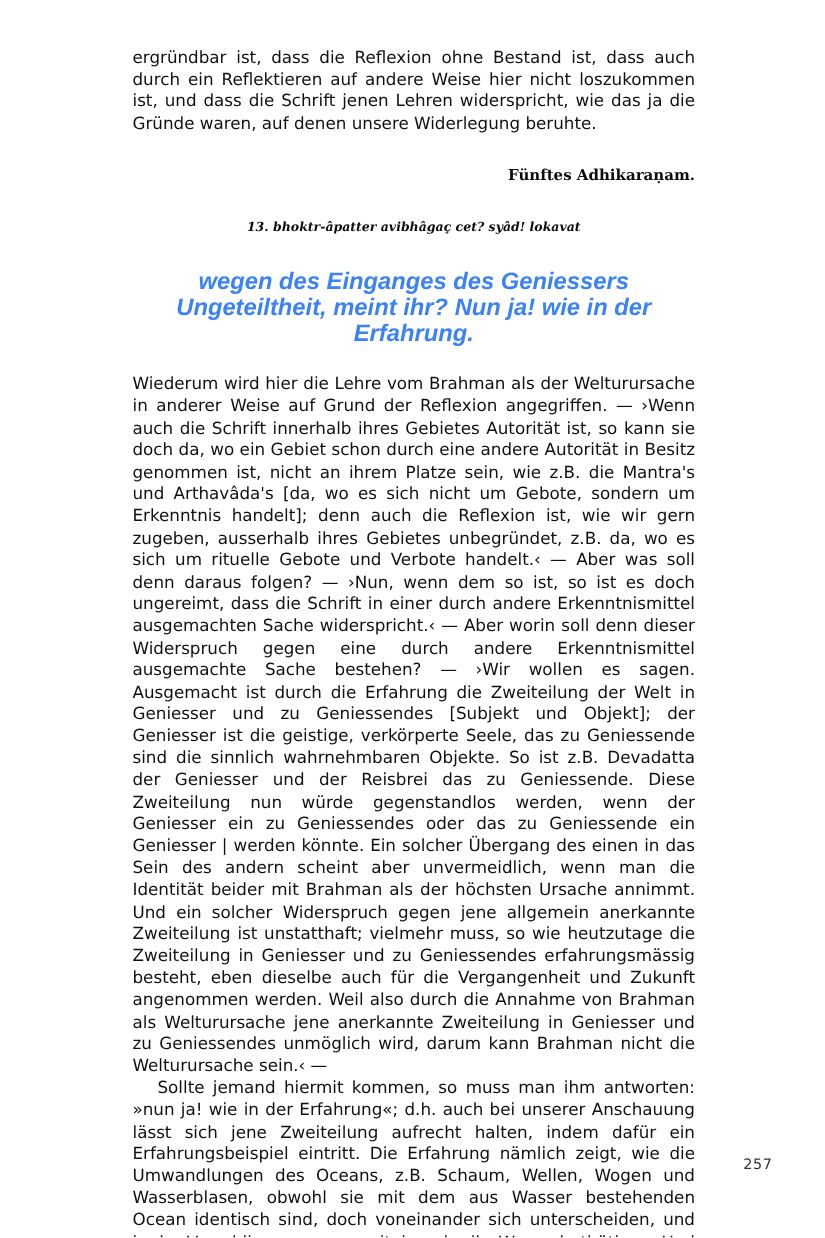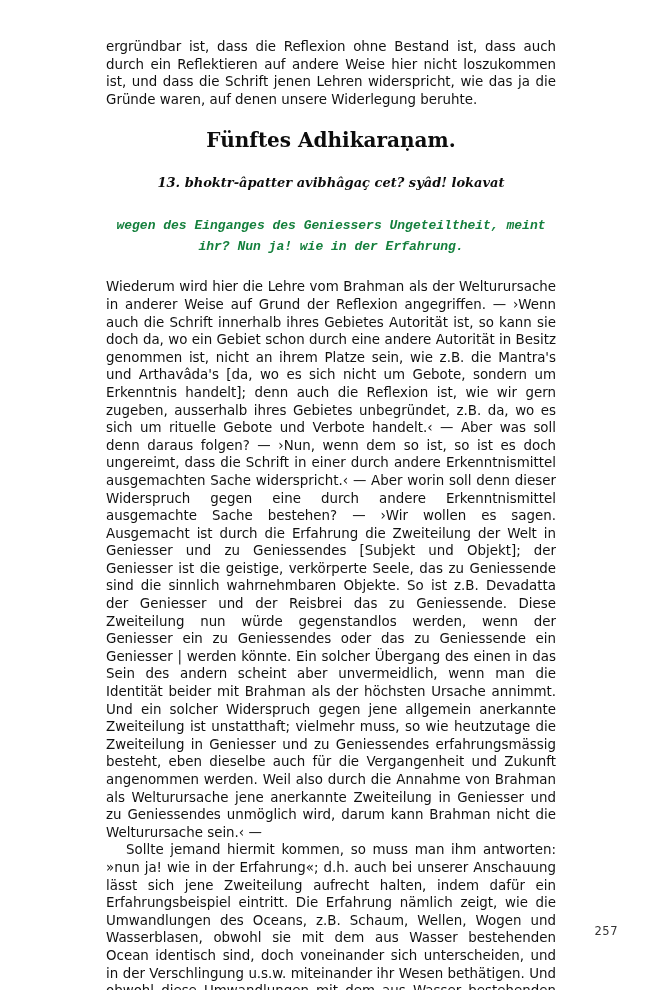--- a/index.html
+++ b/index.html
@@ -37,43 +37,43 @@
   }
   .para-indent {
     text-indent: 20px;
   }
   .para-gap {
     margin-top: 0;
   }
   .head-adhikarana {
     font-family: "DejaVu Serif", "Liberation Serif", serif;
     font-weight: bold;
-    font-size: 20px;
-    text-align: center;
+    font-size: 12px;
+    text-align: right;
     color: #0d0d0d;
     margin: 22px 0 0 0;
     line-height: 20px;
   }
   .head-sutra {
     font-family: "DejaVu Serif", "Liberation Serif", serif;
     font-weight: bold;
     font-style: italic;
-    font-size: 13px;
+    font-size: 10px;
     text-align: center;
     color: #0d0d0d;
     margin: 23px 0 0 0;
     line-height: 20px;
   }
   .head-translation {
-    font-family: Liberation Mono, monospace;
+    font-family: Liberation Sans, sans-serif;
     font-weight: bold;
     font-style: italic;
-    font-size: 13px;
+    font-size: 19px;
     text-align: center;
-    color: #15803d;
+    color: #3b82f6;
     margin: 22px 0 0 0;
     line-height: 21px;
     padding: 0 2px;
   }
   .main-block {
     margin-top: 21px;
   }
   .page-number {
     position: absolute;
     right: 42px;

